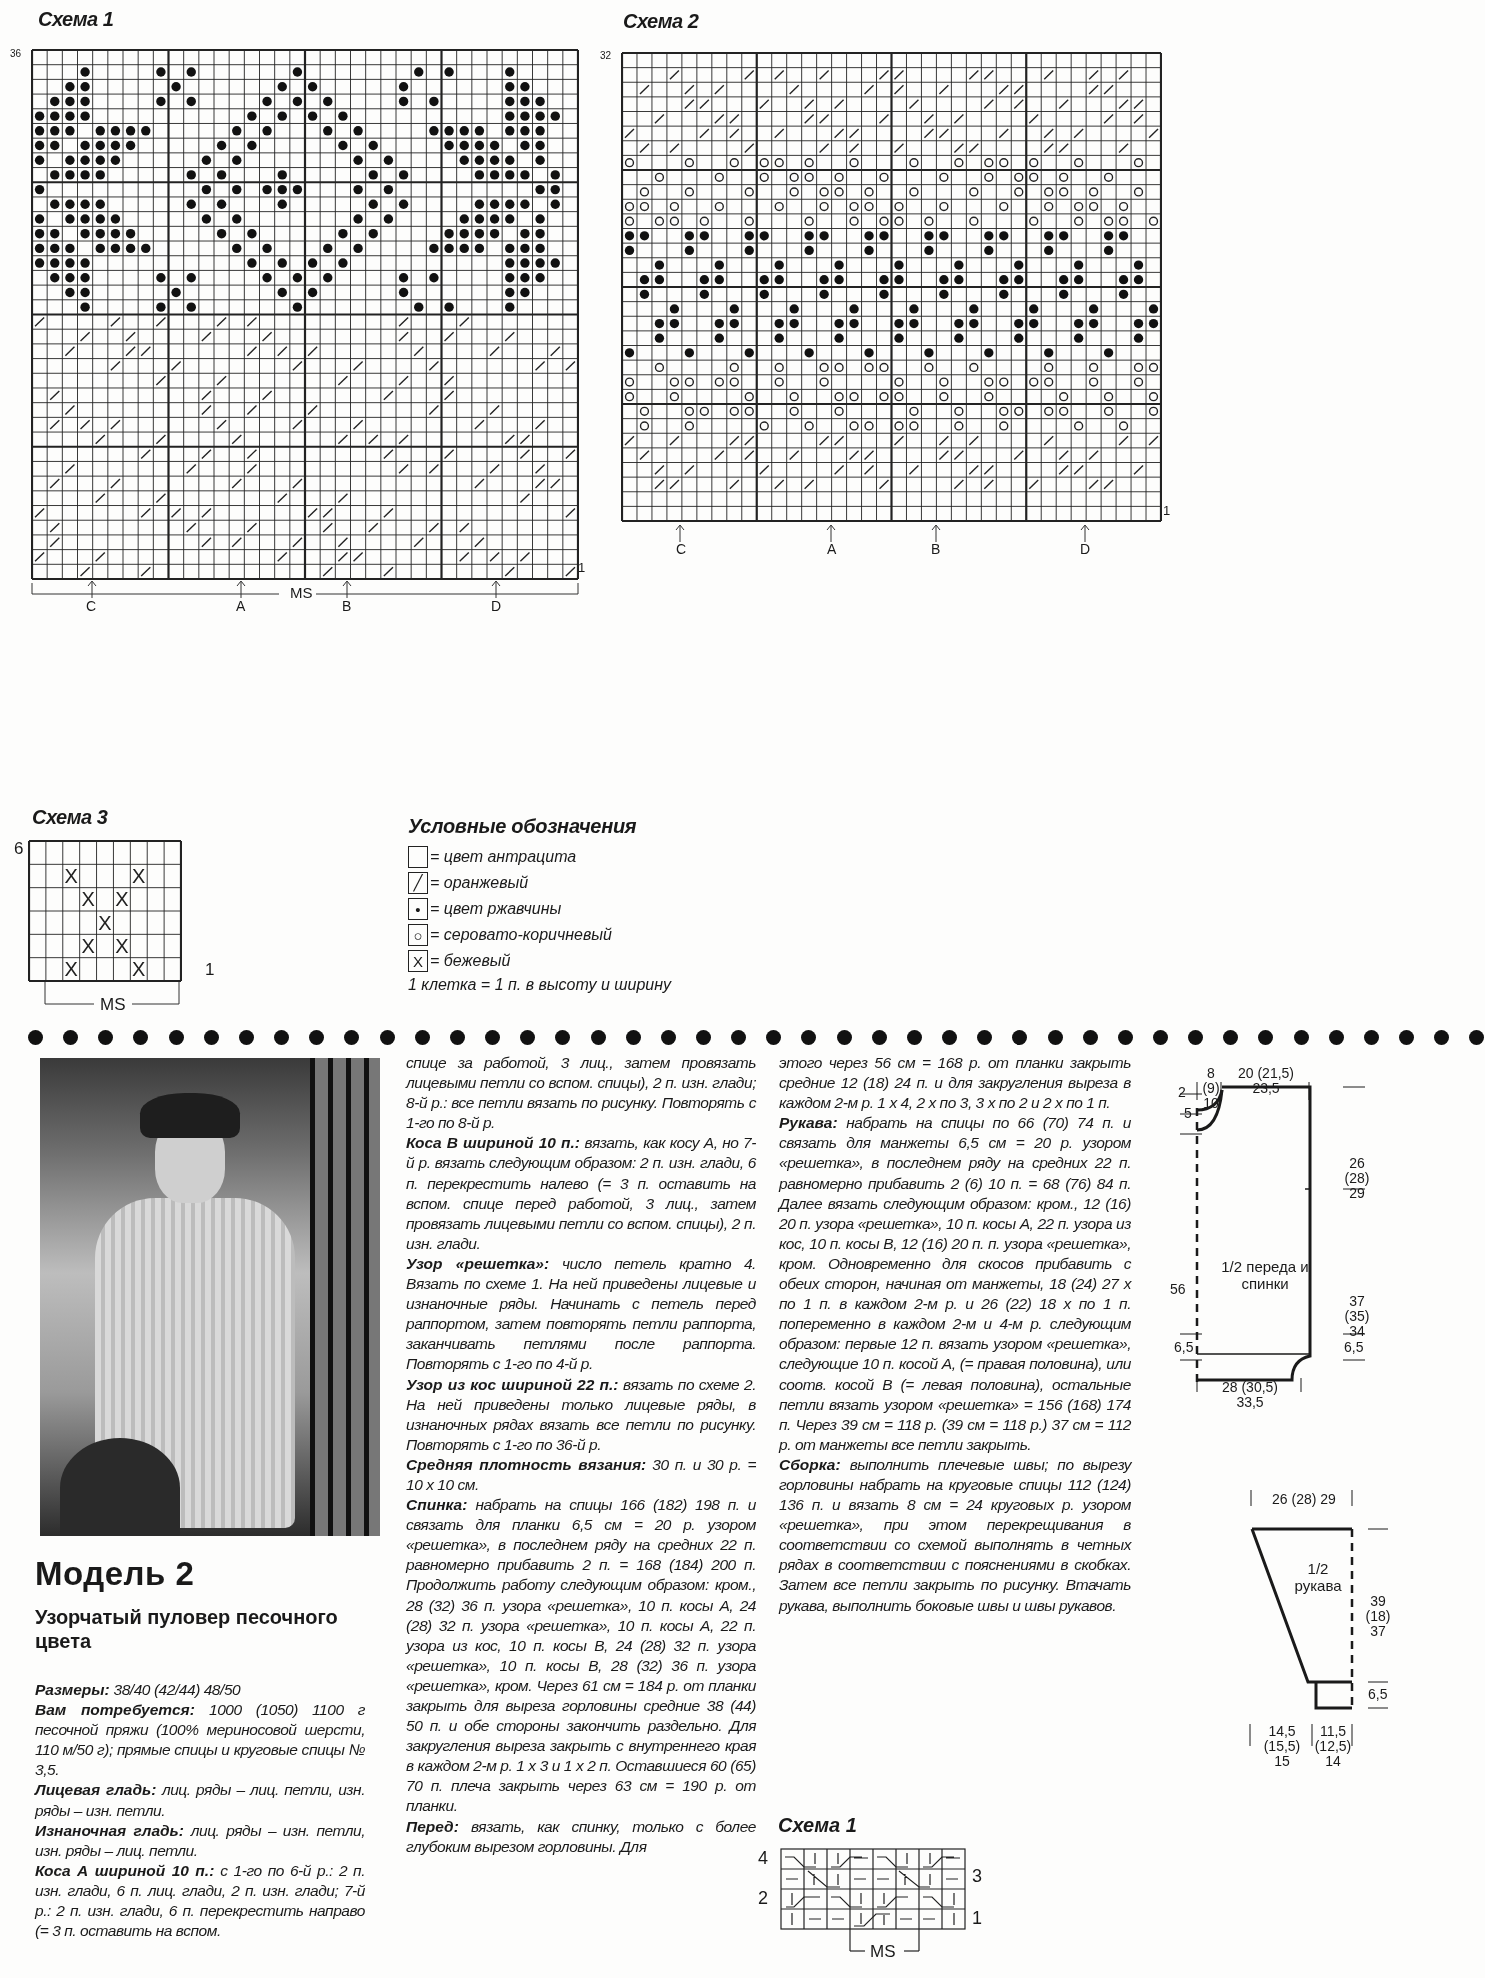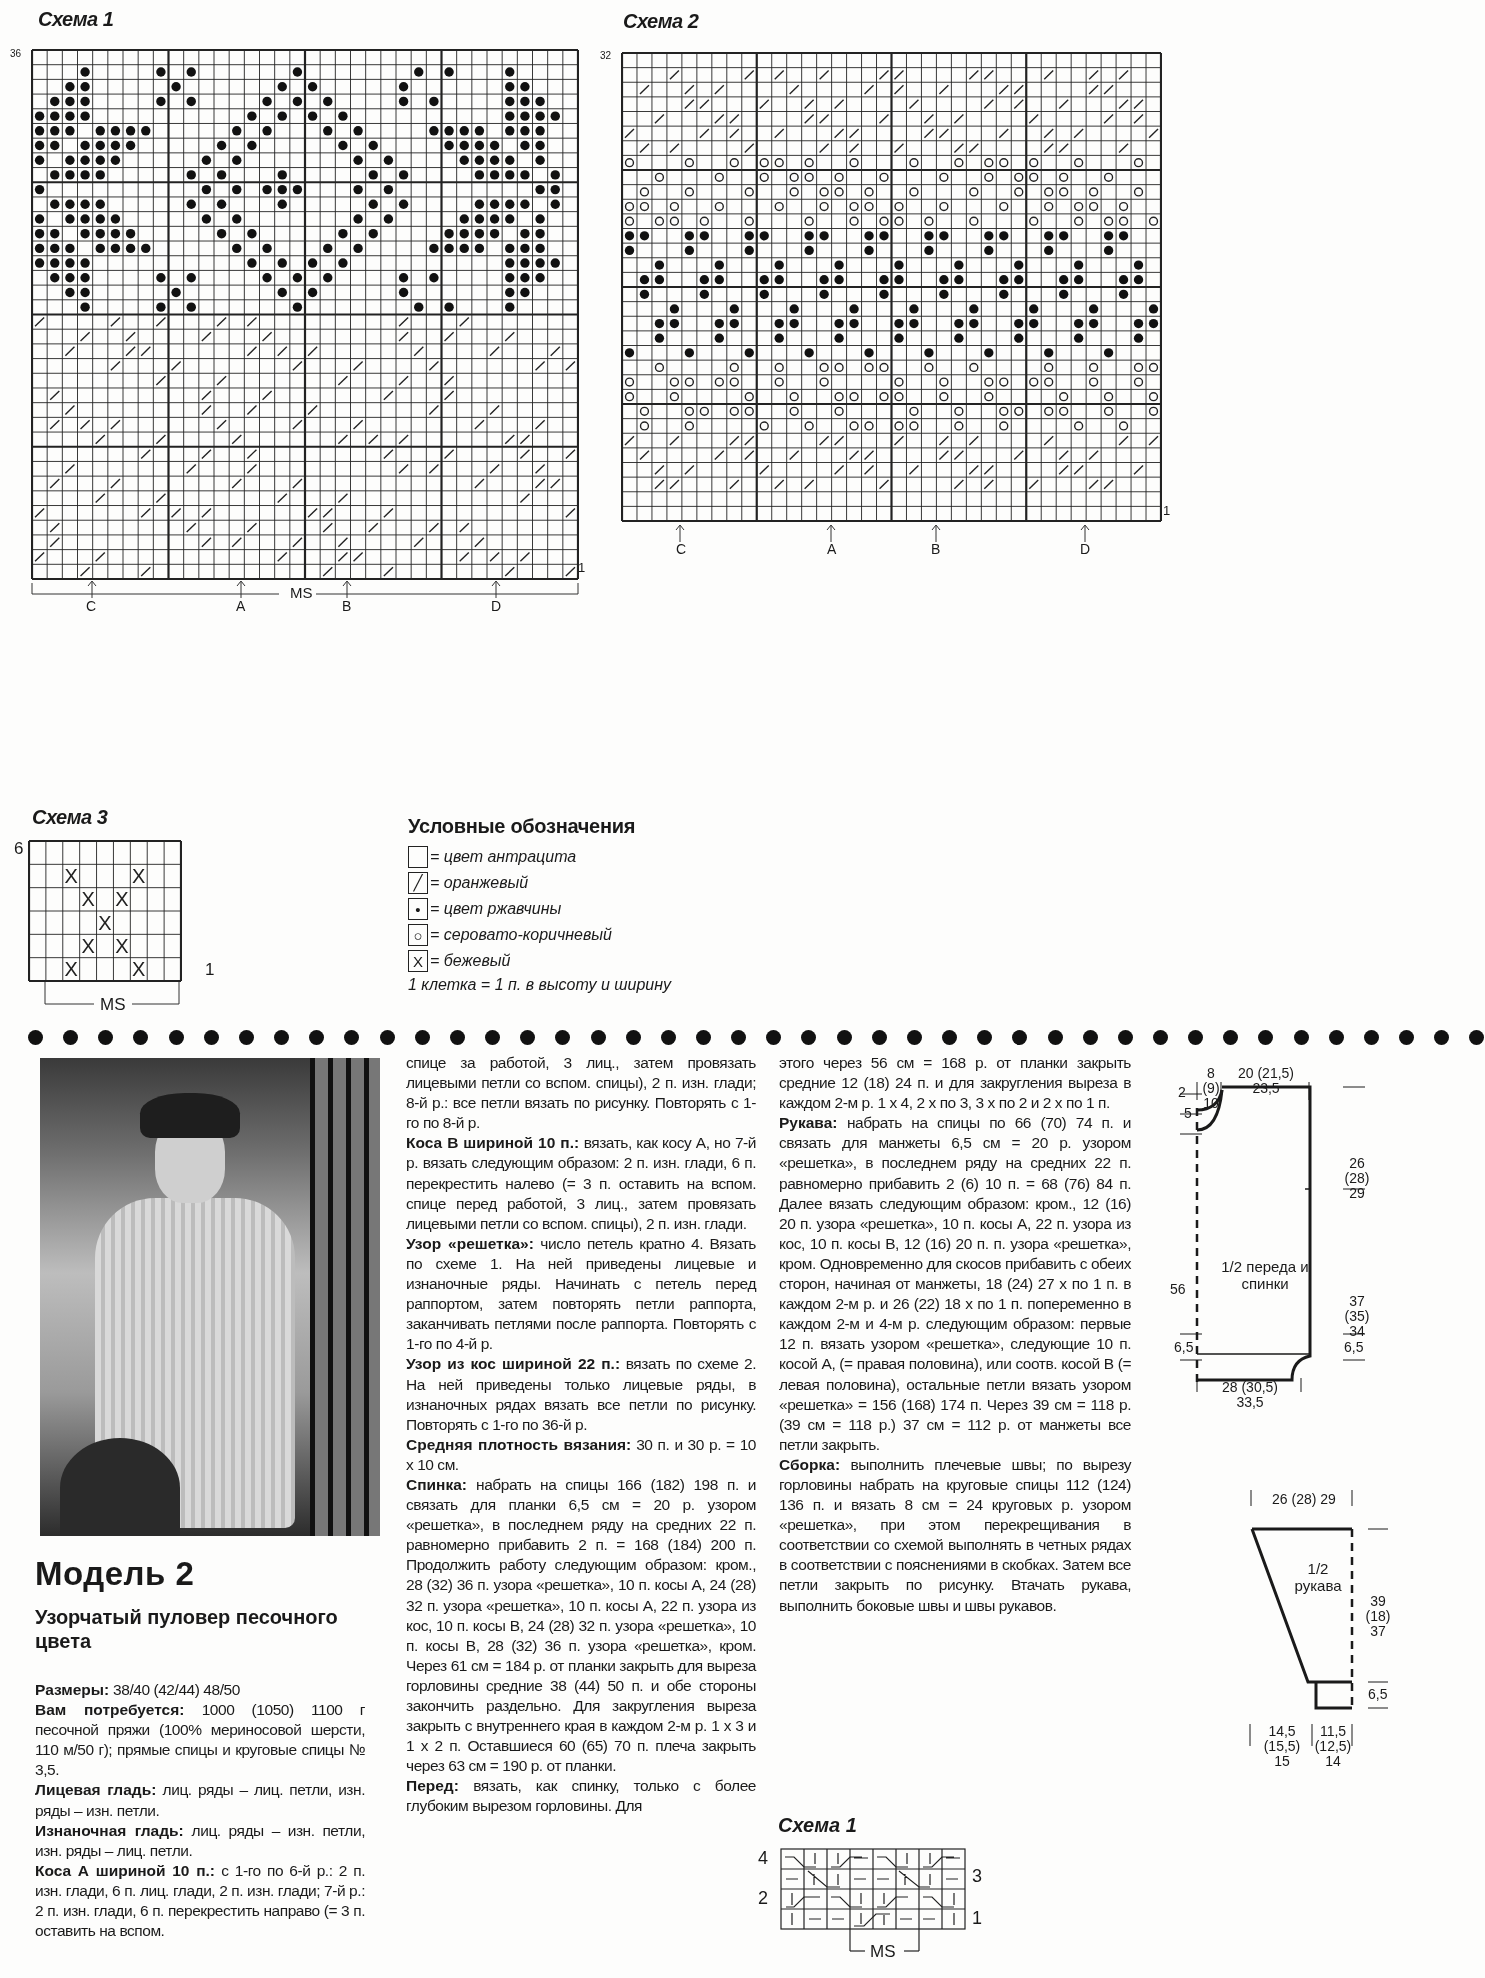--- a/index.html
+++ b/index.html
@@ -4,41 +4,41 @@
 <style>
   * { box-sizing: border-box; margin: 0; padding: 0; }
   html, body { width: 1485px; height: 1978px; background: #fdfdfc; overflow: hidden; }
   body { position: relative; font-family: "Liberation Sans", sans-serif; color: #1a1a1a; }
 
   .chart-title { position: absolute; font-family: "Liberation Sans", sans-serif; font-style: italic; font-weight: bold; font-size: 20px; letter-spacing: -0.5px; }
   .row-num { position: absolute; font-size: 10px; }
   .grid-svg { position: absolute; }
 
   .legend { position: absolute; left: 408px; top: 815px; width: 340px; }
-  .legend h3 { font-weight: bold; font-size: 20px; margin-bottom: 6px; letter-spacing: -0.3px; }
+  .legend h3 { font-style: italic; font-weight: bold; font-size: 20px; margin-bottom: 6px; letter-spacing: -0.3px; }
   .legend-row { display: flex; align-items: center; height: 26px; font-style: italic; font-size: 16px; }
   .legend-box { width: 20px; height: 22px; border: 1.5px solid #222; margin-right: 2px; display:flex; align-items:center; justify-content:center; font-size: 15px; font-style: normal; }
   .legend-foot { font-style: italic; font-size: 16px; margin-top: 2px; }
   .legend-foot b { font-weight: normal; }
 
   .dots-divider { position: absolute; left: 28px; top: 1030px; width: 1457px; height: 18px; display: flex; justify-content: space-between; }
   .dots-divider span { width: 15px; height: 15px; background: #111; border-radius: 50%; display: block; }
 
   .photo { position: absolute; left: 40px; top: 1058px; width: 340px; height: 478px; background: linear-gradient(180deg, #3a3a3a 0%, #6f6f6f 20%, #bdbdbd 45%, #9a9a9a 70%, #2c2c2c 100%); overflow: hidden; }
   .photo .sweater { position: absolute; left: 55px; top: 140px; width: 200px; height: 330px; background: repeating-linear-gradient(90deg, #d9d9d9 0 6px, #bcbcbc 6px 10px); border-radius: 60px 60px 10px 10px; }
   .photo .head { position: absolute; left: 115px; top: 60px; width: 70px; height: 85px; background: #cfcfcf; border-radius: 40%; }
   .photo .hat { position: absolute; left: 100px; top: 35px; width: 100px; height: 45px; background: #1e1e1e; border-radius: 45% 45% 10px 10px; }
   .photo .gate { position: absolute; right: 0; top: 0; width: 70px; height: 100%; background: repeating-linear-gradient(90deg, #111 0 5px, #777 5px 18px); }
   .photo .bag { position: absolute; left: 20px; top: 380px; width: 120px; height: 100px; background: #2a2a2a; border-radius: 50% 50% 5px 5px; }
 
   .model-title { position: absolute; left: 35px; top: 1555px; font-size: 33px; font-weight: bold; letter-spacing: 0.5px; }
   .model-sub { position: absolute; left: 35px; top: 1605px; font-size: 20px; font-weight: bold; line-height: 24px; width: 330px; }
 
   .col { position: absolute; font-size: 15.5px; line-height: 20.1px; letter-spacing: -0.45px; text-align: justify; }
-  .col p { margin: 0; }
+  .col p { margin: 0; font-style: italic; }
   .col b { font-weight: bold; letter-spacing: 0; }
   .col1 { left: 35px; top: 1680px; width: 330px; }
   .col2 { left: 406px; top: 1053px; width: 350px; }
   .col3 { left: 779px; top: 1053px; width: 352px; }
 
   .schematic { position: absolute; font-size: 14px; }
   .schematic .lbl { position: absolute; text-align: center; line-height: 15px; }
 
   .mini-title { position: absolute; left: 778px; top: 1814px; font-style: italic; font-weight: bold; font-size: 20px; }
 </style>

